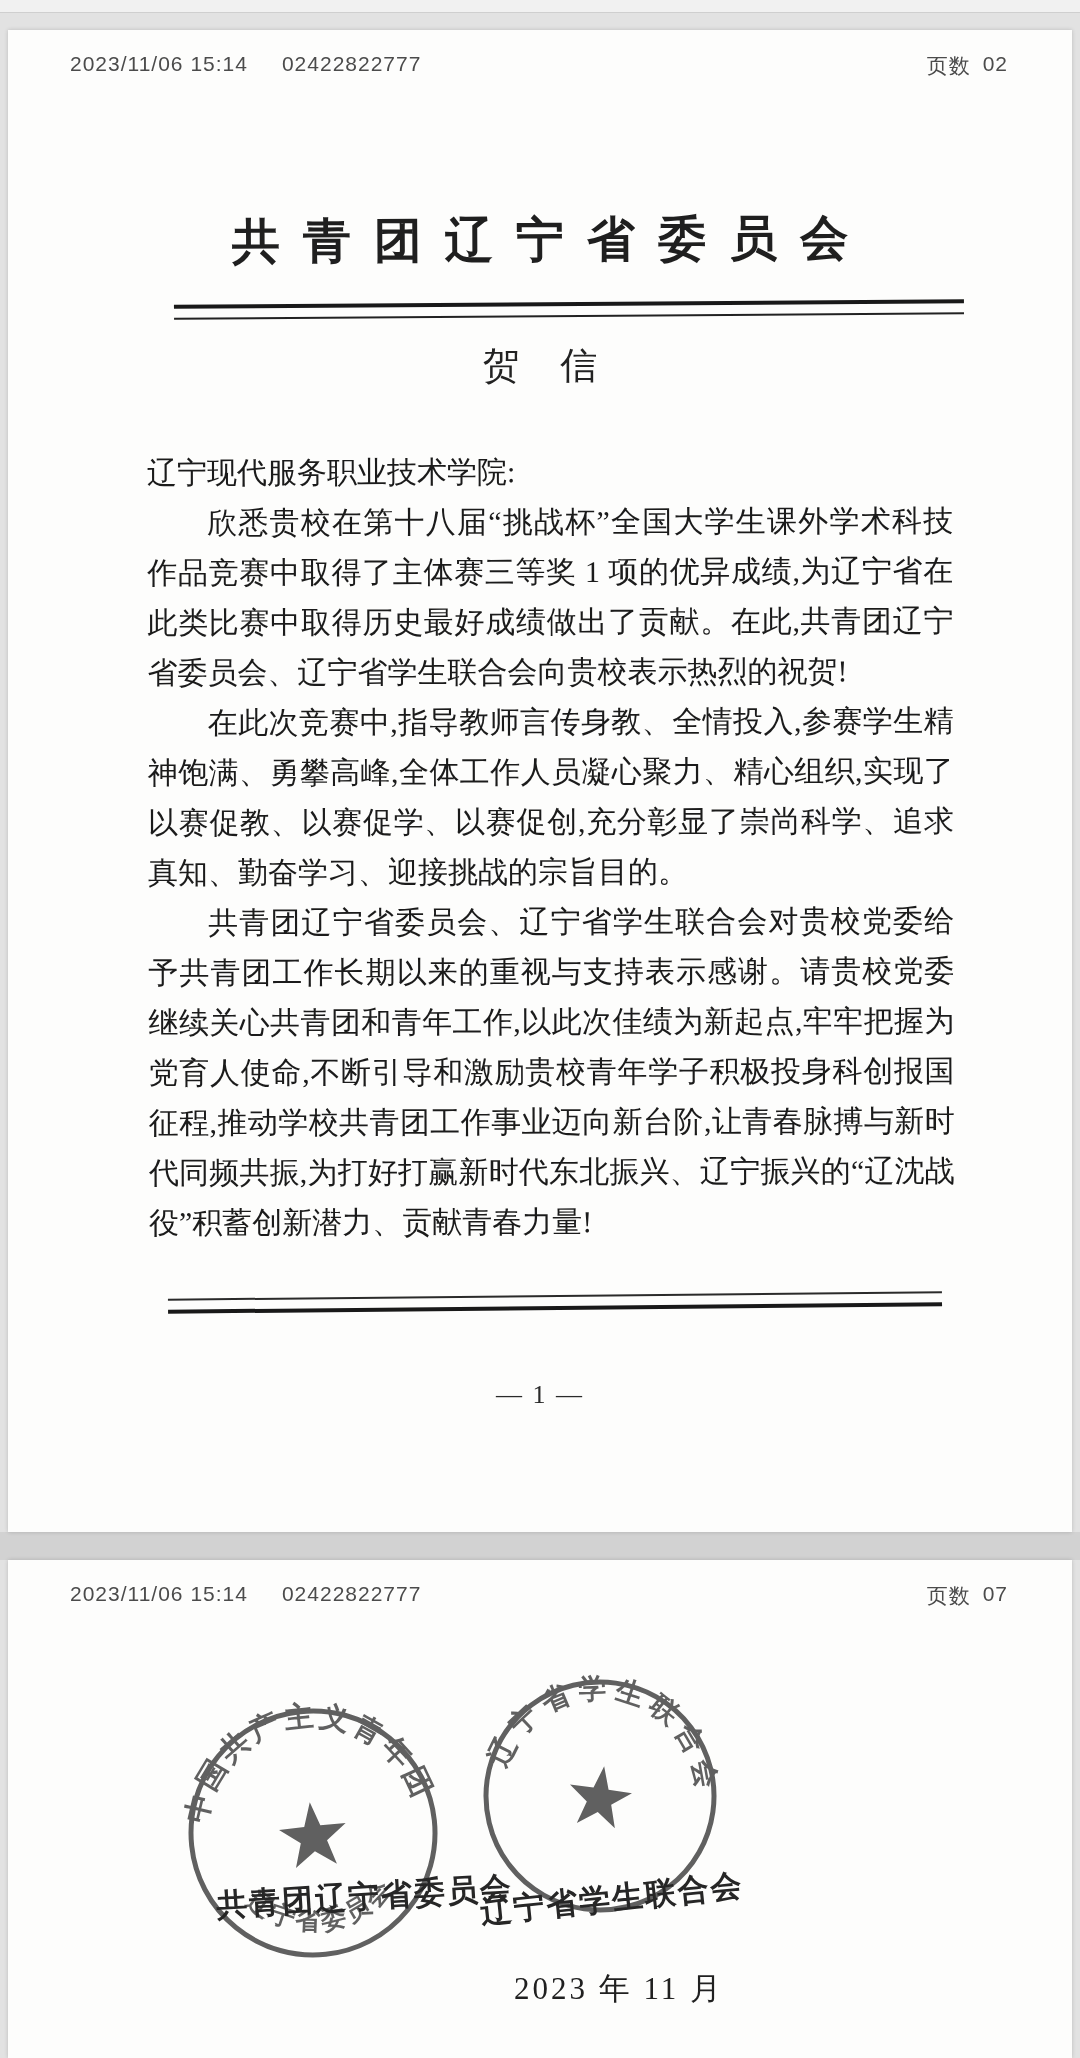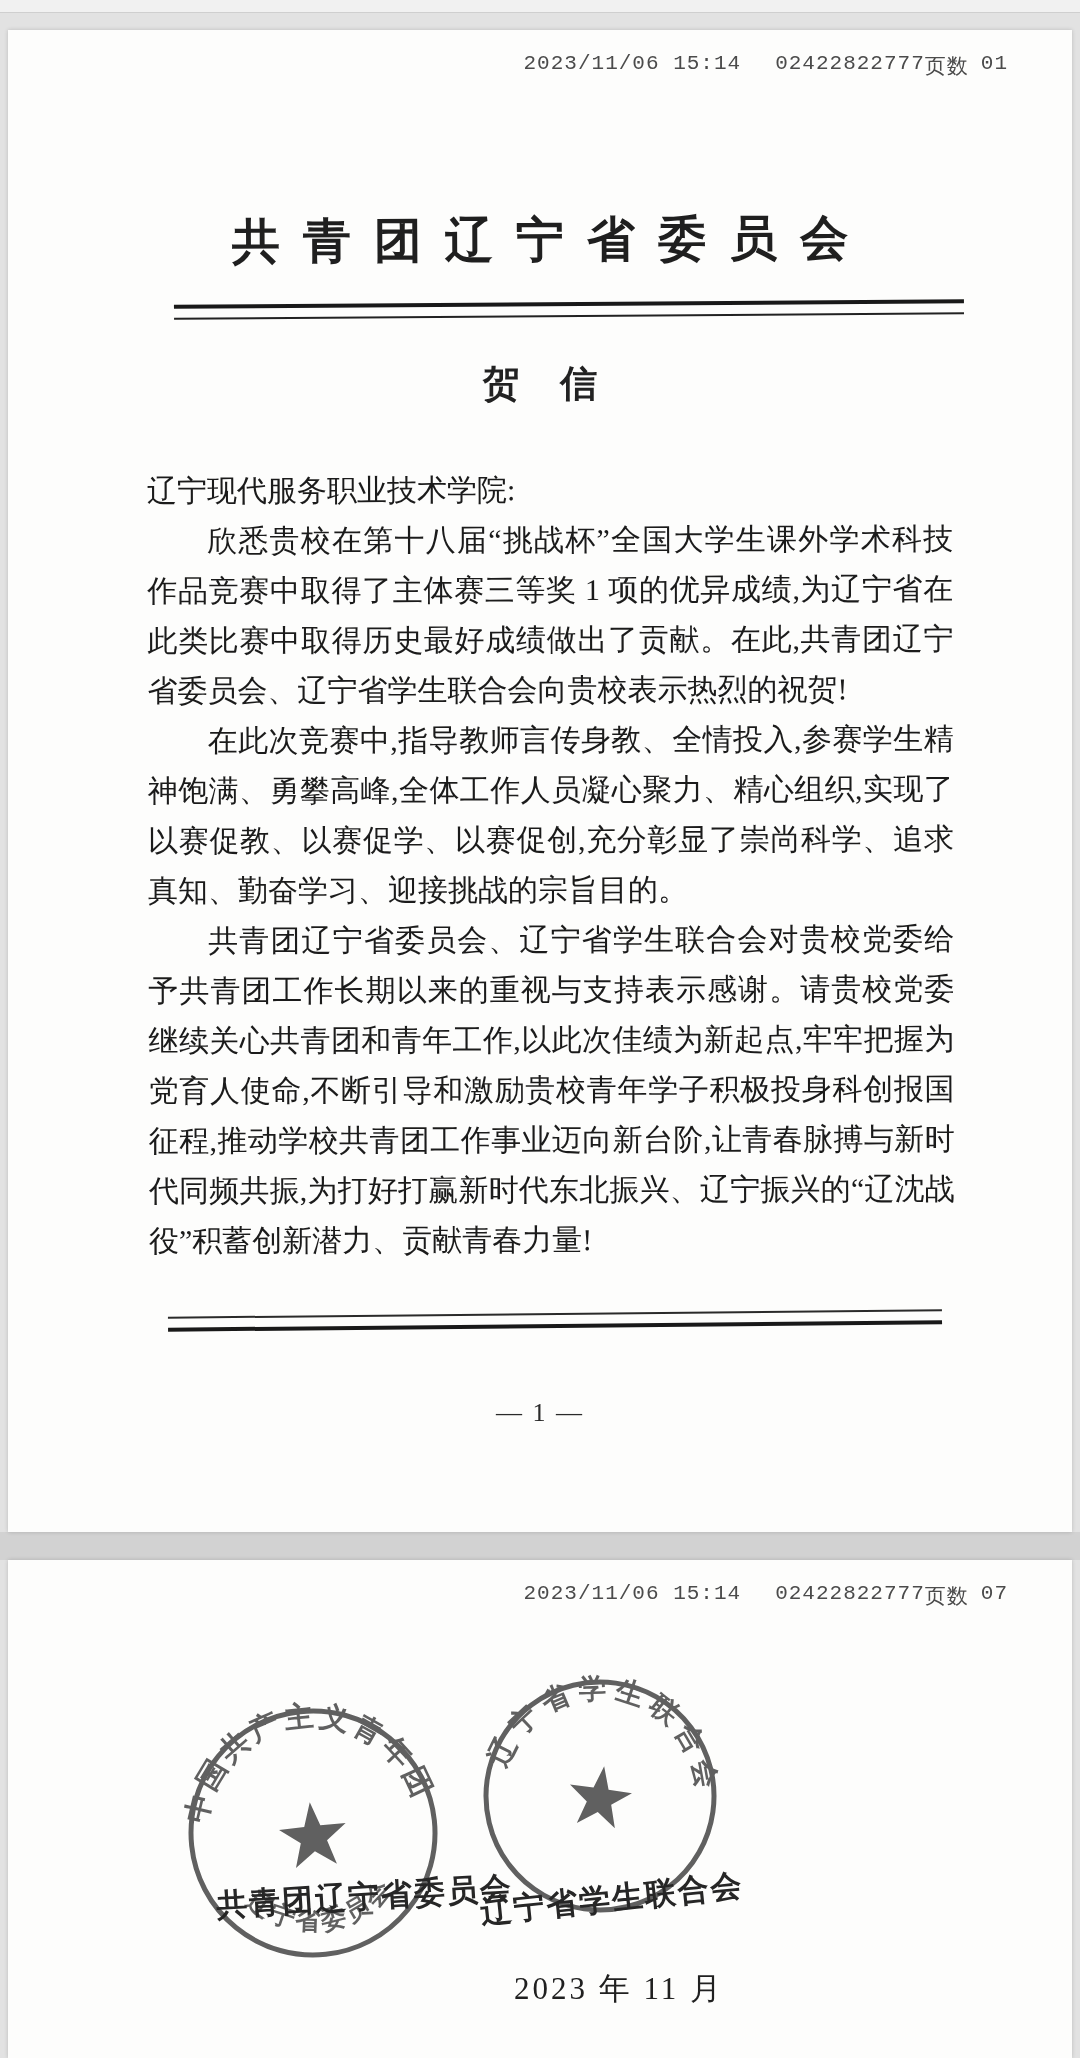--- a/index.html
+++ b/index.html
@@ -3,32 +3,32 @@
 <meta charset="utf-8">
 <style>
   html,body{margin:0;padding:0;background:#e2e2e2;width:1080px;height:2058px;overflow:hidden;
     font-family:"Liberation Serif","DejaVu Serif",serif;color:#1c1c1c;}
   .top-strip{height:12px;background:#f1f1f1;border-bottom:1px solid #cfcfcf;}
   .page{background:#fdfdfc;margin:0 8px;position:relative;box-shadow:0 0 4px rgba(0,0,0,.18);}
   .page1{margin-top:17px;height:1502px;overflow:hidden;}
   .page-gap{height:28px;background:#d2d2d2;}
   .page2{height:498px;overflow:hidden;}
 
-  .fax-header{display:flex;justify-content:flex-end;align-items:flex-start;
-    padding:22px 64px 0 62px;font-family:Liberation Mono, monospace;
+  .fax-header{display:flex;justify-content:space-between;align-items:flex-start;
+    padding:22px 64px 0 62px;font-family:Liberation Sans, sans-serif;
     font-size:21px;color:#4b4b4b;letter-spacing:1px;}
   .fax-left{display:flex;gap:34px;}
   .fax-right{display:flex;gap:12px;}
 
   .org-title{margin-top:128px;text-align:center;font-size:48px;font-weight:700;
     letter-spacing:.48em;text-indent:.48em;color:#1f1f1f;transform:rotate(-0.35deg);}
   .rule{height:9px;transform:rotate(-0.4deg);}
   .rule1{margin:30px 108px 0 166px;border-top:4px solid #191919;border-bottom:2px solid #222;}
   .rule2{margin:48px 130px 0 160px;border-top:2px solid #2a2a2a;border-bottom:4px solid #191919;transform:rotate(-0.55deg);}
-  .doc-title{margin-top:42px;text-align:center;font-size:37px;font-weight:700;
+  .doc-title{margin-top:24px;text-align:center;font-size:37px;font-weight:400;
     letter-spacing:1.1em;text-indent:1.1em;color:#222;}
 
   .letter-body{margin:56px 118px 0 140px;font-size:30px;line-height:50px;
     text-align:justify;color:#1b1b1b;transform:rotate(-0.15deg);}
   .letter-body p{margin:0;text-indent:2em;}
   .letter-body p.salutation{text-indent:0;}
 
   .page-num{margin-top:70px;text-align:center;font-size:26px;color:#2a2a2a;letter-spacing:2px;}
 
   .stamp-area{position:absolute;left:0;top:60px;right:0;bottom:0;}
@@ -47,21 +47,21 @@
 
 <div class="page page1">
 
   <div class="fax-header">
     <div class="fax-left">
       <span>2023/11/06  15:14</span>
       <span>02422822777</span>
     </div>
     <div class="fax-right">
       <span>页数</span>
-      <span>01</span>
+      <span>02</span>
     </div>
   </div>
 
   <div class="org-title">共青团辽宁省委员会</div>
   <div class="rule rule1"></div>
 
   <div class="doc-title">贺信</div>
 
   <div class="letter-body">
     <p class="salutation">辽宁现代服务职业技术学院:</p>

